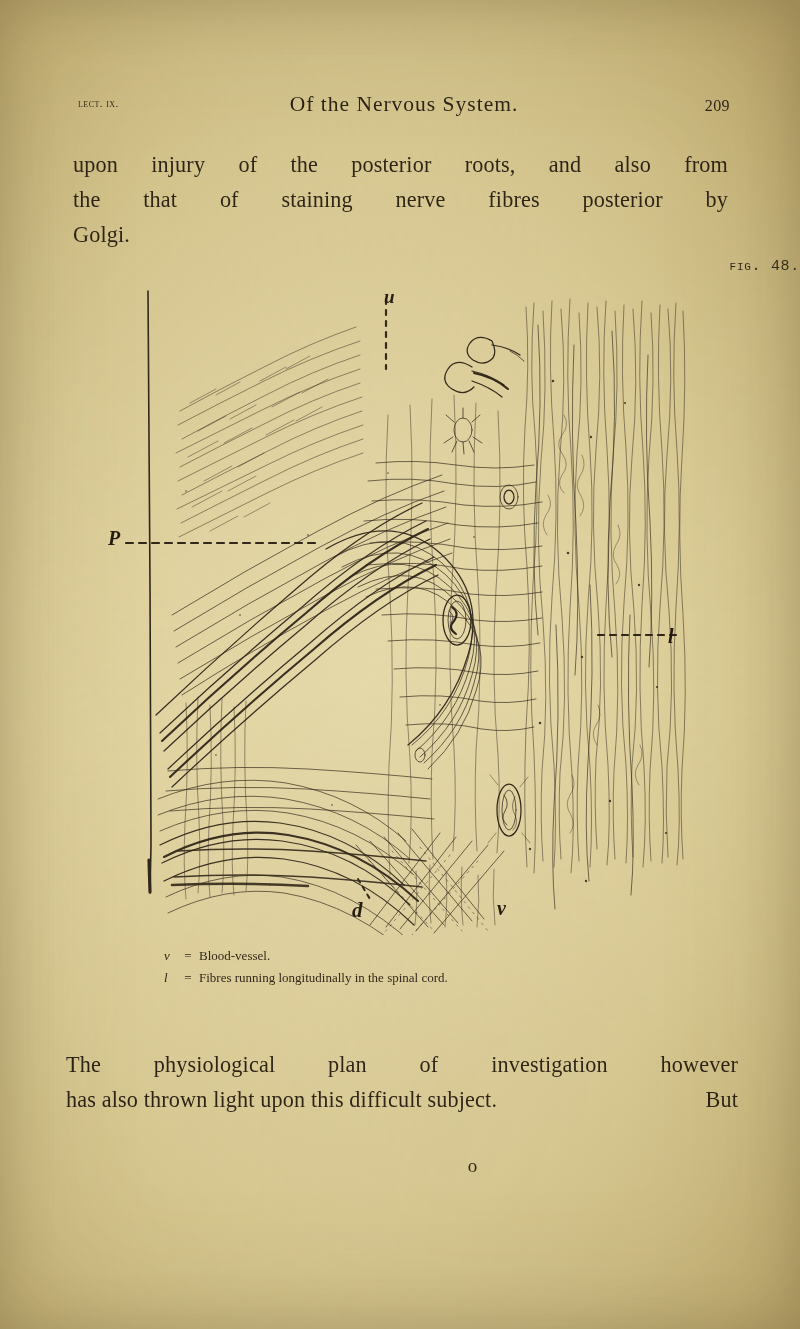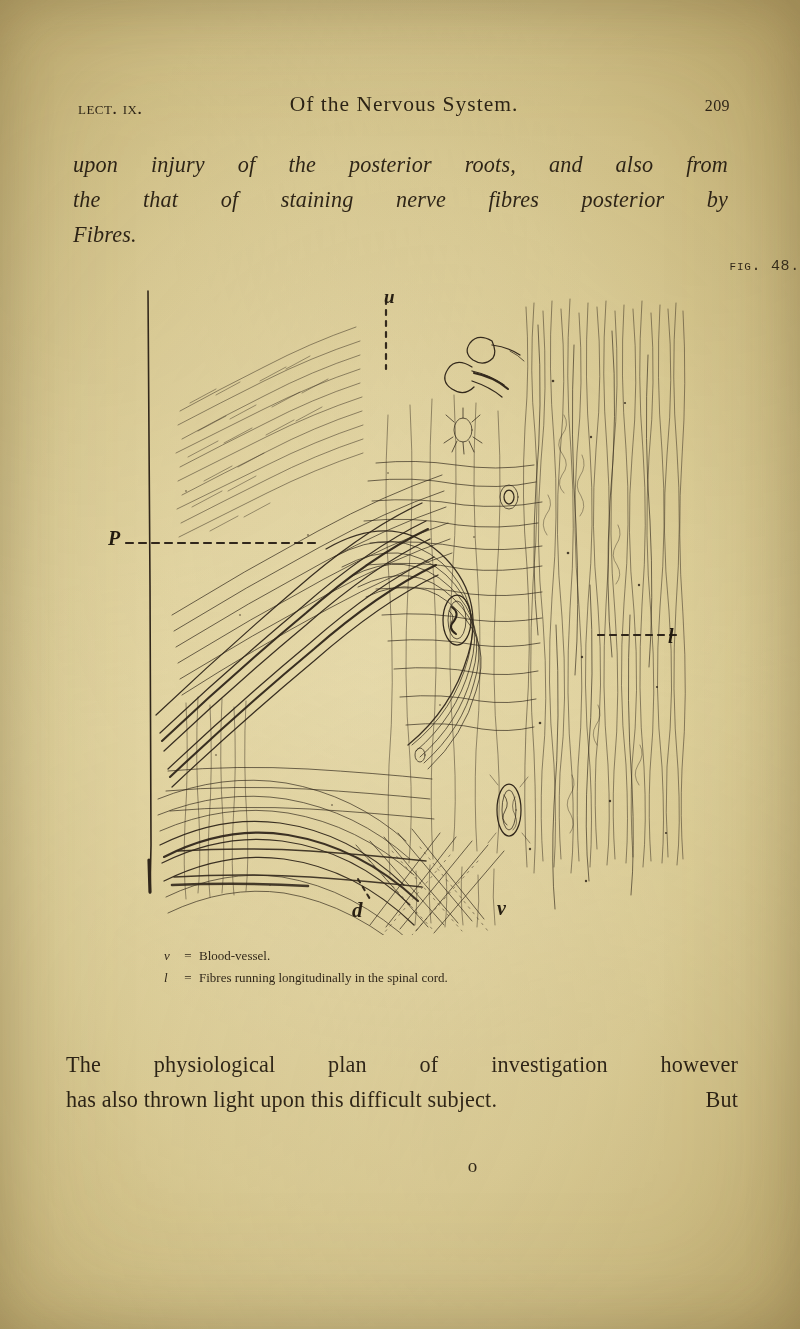--- a/index.html
+++ b/index.html
@@ -52,21 +52,21 @@
   .runhead {
     position: absolute;
     left: 78px;
     right: 70px;
     top: 92px;
     height: 26px;
     color: #241c12;
   }
   .runhead .lect {
     position: absolute; left: 0; top: 5px;
-    font-size: 19px;
+    font-size: 11px;
     letter-spacing: .45px;
     font-variant: small-caps;
     text-transform: lowercase;
   }
   .runhead .title {
     position: absolute; left: 50%; top: 0;
     transform: translateX(-50%);
     font-size: 21.5px;
     letter-spacing: 1.0px;
     white-space: nowrap;
@@ -82,21 +82,20 @@
     position: absolute;
     color: #241c12;
     font-size: 22.2px;
     line-height: 35px;
     letter-spacing: .15px;
   }
   #para-top {
     left: 73px;
     width: 655px;
     top: 147px;
-    font-style: italic;
   }
   #para-top .ln { display: block; white-space: nowrap; }
   #para-top .justify {
     display: flex;
     justify-content: space-between;
   }
   #para-bot {
     left: 66px;
     width: 672px;
     top: 1047px;
@@ -213,21 +212,21 @@
     <span class="ln justify">
       <span>the</span>
       <span>that</span>
       <span>of</span>
       <span>staining</span>
       <span>nerve</span>
       <span>fibres</span>
       <span>posterior</span>
       <span>by</span>
     </span>
-    <span class="ln">Fibres.</span>
+    <span class="ln">Golgi.</span>
   </div>
 
   <div id="fig-label">Fig. 48.</div>
 
   <div id="figure">
     <svg width="570" height="650" viewBox="0 0 570 650" xmlns="http://www.w3.org/2000/svg">
       <defs>
         <style>
           .ink  { stroke:#2a2118; fill:none; stroke-linecap:round; }
           .ink2 { stroke:#3a2f20; fill:none; stroke-linecap:round; }

